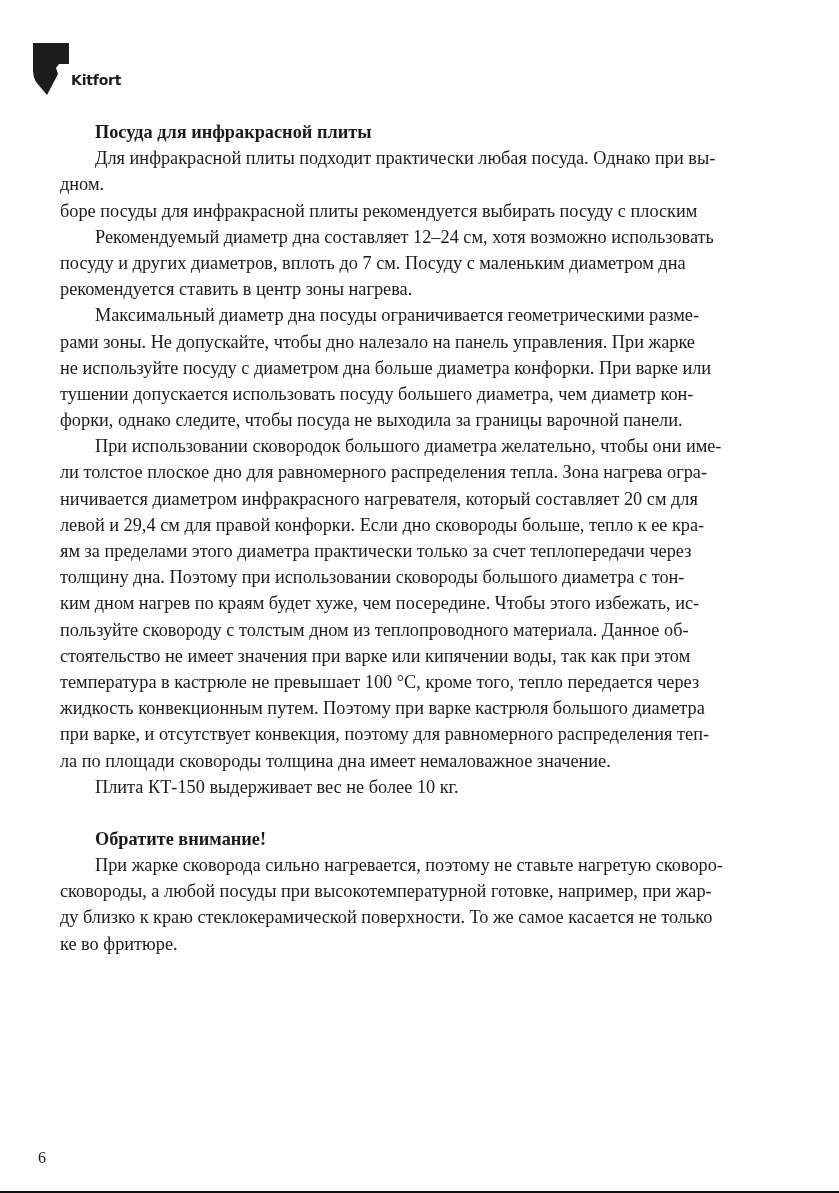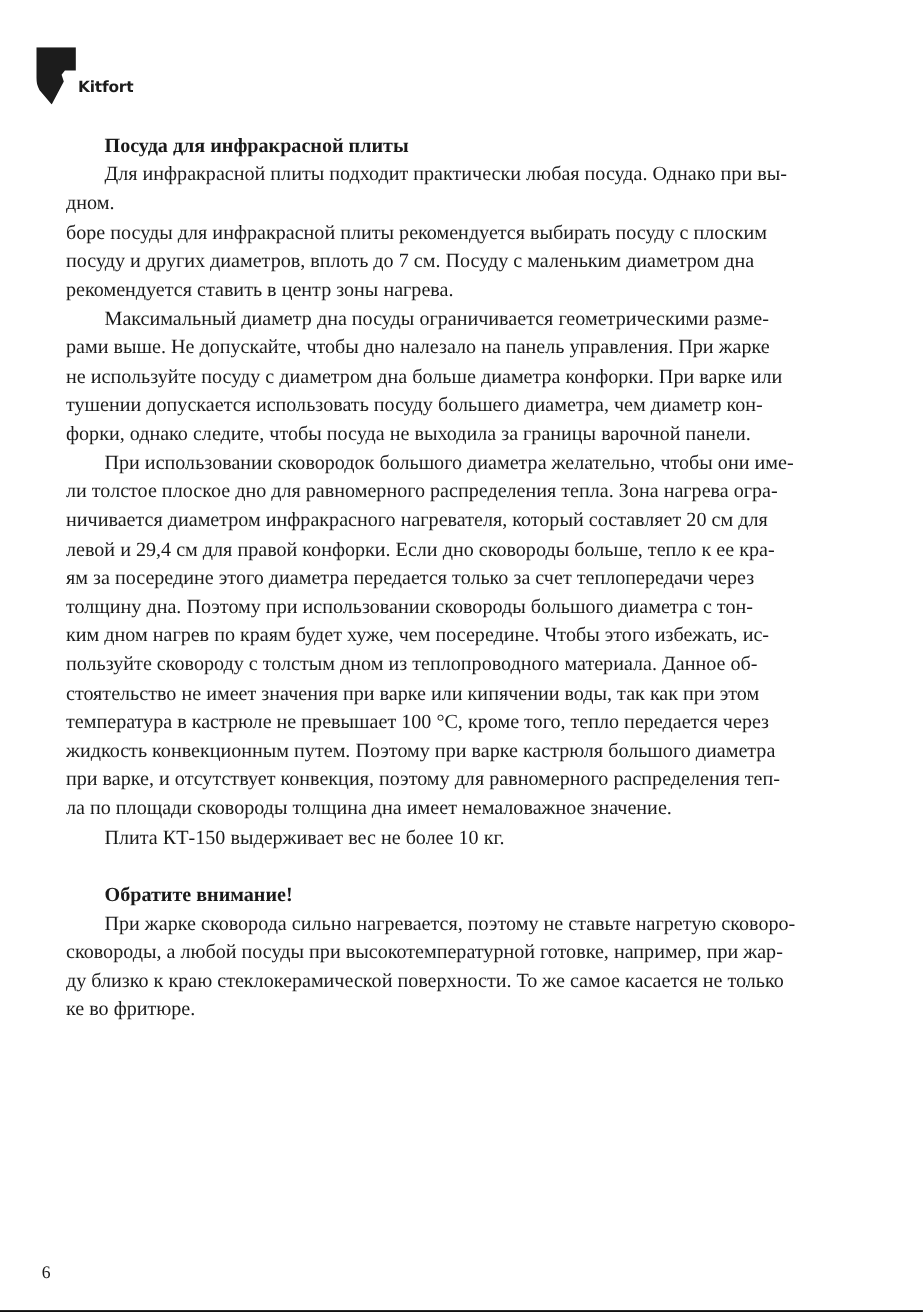--- a/index.html
+++ b/index.html
@@ -47,36 +47,37 @@
 
 <div class="content">
   <h2 class="heading">Посуда для инфракрасной плиты</h2>
   <div id="section1-paras">
       <div>
         <span class="line indent">Для инфракрасной плиты подходит практически любая посуда. Однако при вы-</span>
         <span class="line">дном.</span>
         <span class="line">боре посуды для инфракрасной плиты рекомендуется выбирать посуду с плоским</span>
       </div>
       <div>
+        <span class="line indent">Рекомендуемый диаметр дна составляет 12–24 см, хотя возможно использовать</span>
         <span class="line">посуду и других диаметров, вплоть до 7 см. Посуду с маленьким диаметром дна</span>
         <span class="line">рекомендуется ставить в центр зоны нагрева.</span>
       </div>
       <div>
         <span class="line indent">Максимальный диаметр дна посуды ограничивается геометрическими разме-</span>
-        <span class="line">рами выше. Не допускайте, чтобы дно налезало на панель управления. При жарке</span>
+        <span class="line">рами зоны. Не допускайте, чтобы дно налезало на панель управления. При жарке</span>
         <span class="line">не используйте посуду с диаметром дна больше диаметра конфорки. При варке или</span>
         <span class="line">тушении допускается использовать посуду большего диаметра, чем диаметр кон-</span>
         <span class="line">форки, однако следите, чтобы посуда не выходила за границы варочной панели.</span>
       </div>
       <div>
         <span class="line indent">При использовании сковородок большого диаметра желательно, чтобы они име-</span>
         <span class="line">ли толстое плоское дно для равномерного распределения тепла. Зона нагрева огра-</span>
         <span class="line">ничивается диаметром инфракрасного нагревателя, который составляет 20 см для</span>
         <span class="line">левой и 29,4 см для правой конфорки. Если дно сковороды больше, тепло к ее кра-</span>
-        <span class="line">ям за посередине этого диаметра передается только за счет теплопередачи через</span>
+        <span class="line">ям за пределами этого диаметра практически только за счет теплопередачи через</span>
         <span class="line">толщину дна. Поэтому при использовании сковороды большого диаметра с тон-</span>
         <span class="line">ким дном нагрев по краям будет хуже, чем посередине. Чтобы этого избежать, ис-</span>
         <span class="line">пользуйте сковороду с толстым дном из теплопроводного материала. Данное об-</span>
         <span class="line">стоятельство не имеет значения при варке или кипячении воды, так как при этом</span>
         <span class="line">температура в кастрюле не превышает 100 °С, кроме того, тепло передается через</span>
         <span class="line">жидкость конвекционным путем. Поэтому при варке кастрюля большого диаметра</span>
         <span class="line">при варке, и отсутствует конвекция, поэтому для равномерного распределения теп-</span>
         <span class="line">ла по площади сковороды толщина дна имеет немаловажное значение.</span>
       </div>
       <div>

